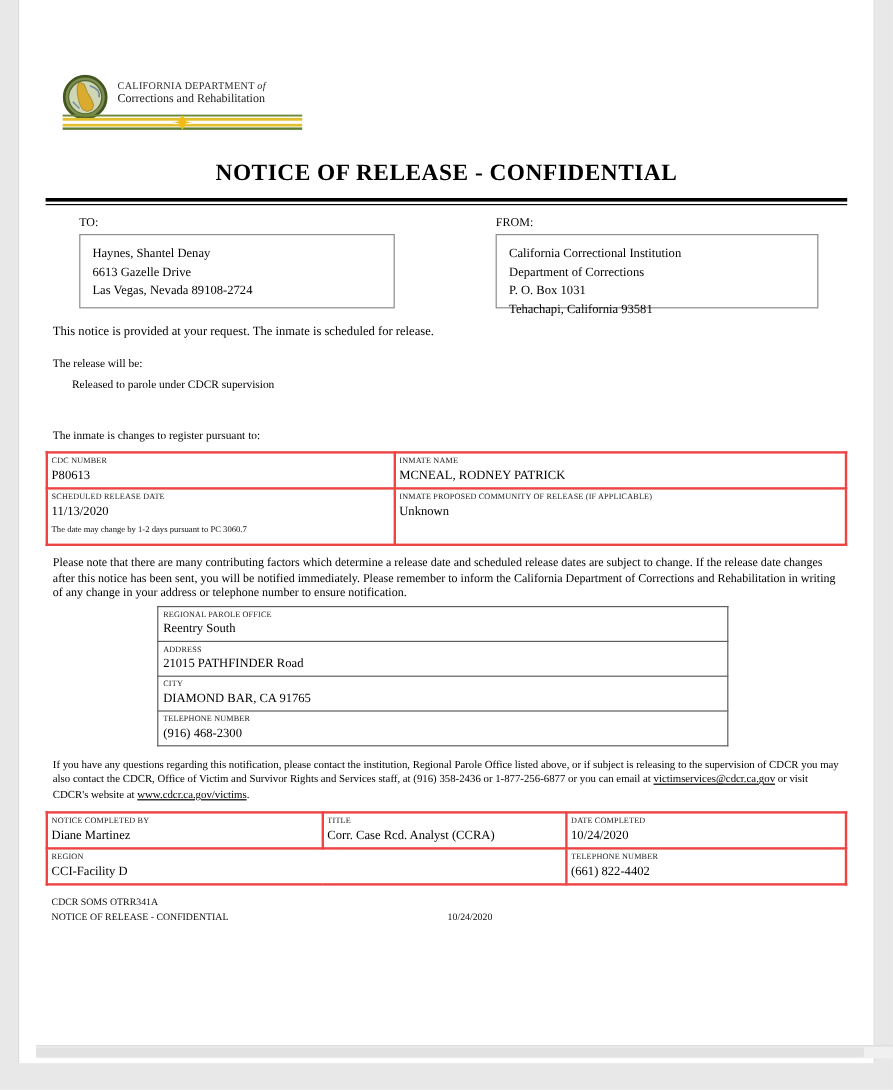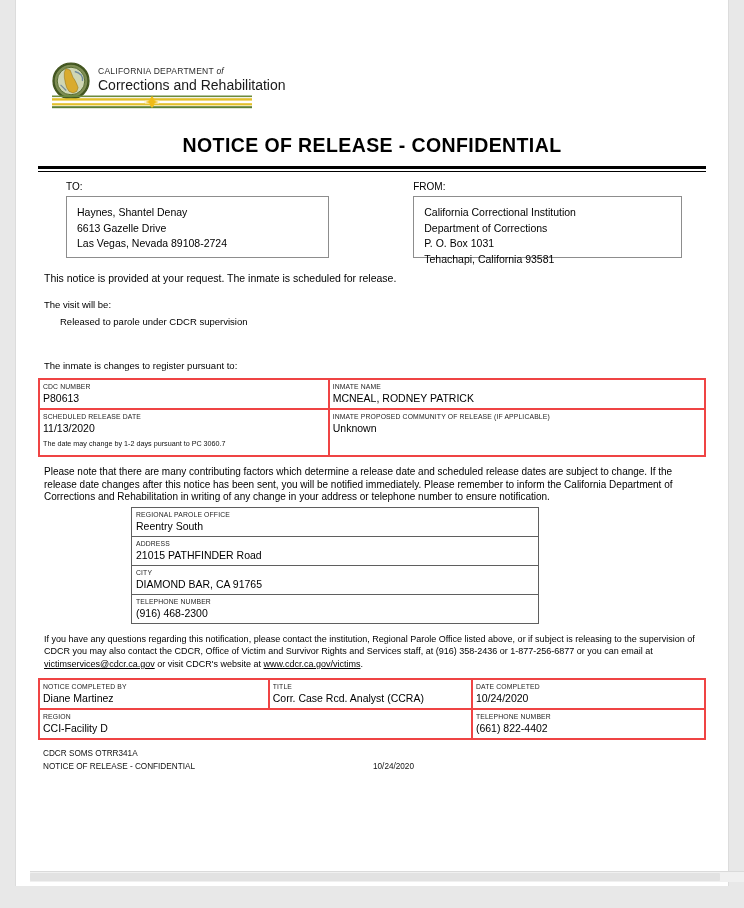--- a/index.html
+++ b/index.html
@@ -16,20 +16,21 @@
 
   #page {
     position: relative;
     width: 714px;
     margin: 0 auto;
     height: 886px;
     background: #ffffff;
     border-left: 1px solid #dcdcdc;
     border-right: 1px solid #dcdcdc;
     box-sizing: border-box;
+    font-family: Liberation Serif, serif;
   }
 
   .doc {
     position: absolute;
     left: 0;
     top: 0;
     right: 0;
     padding: 0 22px;
     box-sizing: border-box;
     color: #000;
@@ -57,21 +58,21 @@
   .lh-line1 {
     font-size: 8.5px;
     letter-spacing: 0.25px;
     color: #2b2b2b;
     white-space: nowrap;
   }
   .lh-line1 .of {
     font-style: italic;
   }
   .lh-line2 {
-    font-size: 14px;
+    font-size: 10px;
     color: #1a1a1a;
     margin-top: 1px;
     white-space: nowrap;
   }
   .lh-bar {
     position: absolute;
     left: 14px;
     top: 95px;
     width: 200px;
     height: 14px;
@@ -199,21 +200,21 @@
   #inmate-table td.sched { height: 40px; }
 
   
   .rpo-wrap {
     display: flex;
     justify-content: flex-start;
     margin-top: 3px;
   }
   table.rpo {
     border-collapse: collapse;
-    width: 408px;
+    width: 476px;
     margin-left: 93px;
     table-layout: fixed;
   }
   table.rpo td {
     border: 1px solid #5f5f5f;
     padding: 2px 3px 3px 4px;
     vertical-align: top;
   }
 
   
@@ -308,21 +309,21 @@
         <div class="addr-box">
           <div>California Correctional Institution</div>
           <div>Department of Corrections</div>
           <div>P. O. Box 1031</div>
           <div>Tehachapi, California 93581</div>
         </div>
       </div>
     </div>
 
     <div class="p-main">This notice is provided at your request. The inmate is scheduled for release.</div>
-    <div class="p-sub">The visit will be:</div>
+    <div class="p-sub">The release will be:</div>
     <div class="p-indent">Released to parole under CDCR supervision</div>
     <div class="p-register">The inmate is changes to register pursuant to:</div>
 
     <table class="form" id="inmate-table">
       <colgroup>
           <col style="width:43.5%">
           <col style="width:56.5%">
         </colgroup>
       <tbody>
         <tr>

